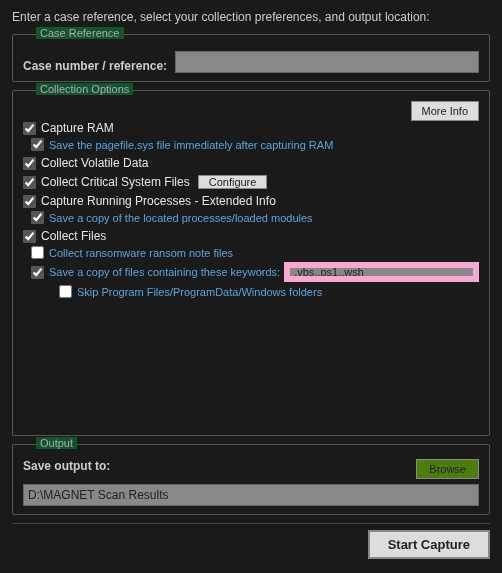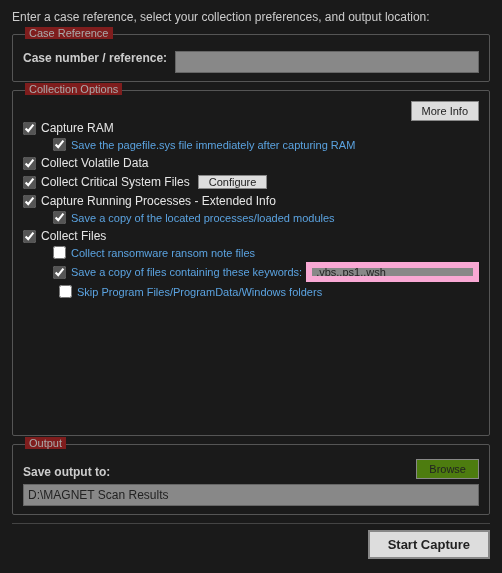--- a/index.html
+++ b/index.html
@@ -26,31 +26,31 @@
     .fieldset-box {
       border: 1px solid #555;
       border-radius: 2px;
       margin-bottom: 8px;
       padding: 8px 10px 8px 10px;
       position: relative;
     }
     .fieldset-legend {
       position: absolute;
       top: -8px;
-      left: 12px;
-      background: #7f1d1d;
+      left: 23px;
+      background: #14532d;
       padding: 0 4px;
       font-size: 11px;
       color: #aaa;
       text-align: center;
     }
     
     .case-ref-row {
       display: flex;
-      align-items: flex-start;
+      align-items: flex-end;
       margin-top: 4px;
     }
     .case-ref-label {
       color: #ccc;
       font-size: 12px;
       font-weight: bold;
       margin-right: 8px;
       white-space: nowrap;
     }
     .case-ref-input {
@@ -77,21 +77,21 @@
       cursor: pointer;
       margin-top: 2px;
     }
     .option-row {
       display: flex;
       align-items: center;
       margin-top: 5px;
       clear: both;
     }
     .option-row.sub {
-      margin-left: 30px;
+      margin-left: 8px;
       margin-top: 3px;
     }
     .cb {
       width: 13px;
       height: 13px;
       margin-right: 5px;
       cursor: pointer;
       accent-color: #555;
       flex-shrink: 0;
     }
@@ -122,21 +122,21 @@
       padding: 1px 4px;
       margin-left: 4px;
       outline: none;
     }
     
     .output-box {
       margin-bottom: 6px;
     }
     .output-row {
       display: flex;
-      align-items: flex-end;
+      align-items: flex-start;
       margin-top: 4px;
       gap: 48px;
     }
     .output-label {
       color: #ccc;
       font-size: 12px;
       font-weight: bold;
       margin-right: 8px;
     }
     .browse-btn {

